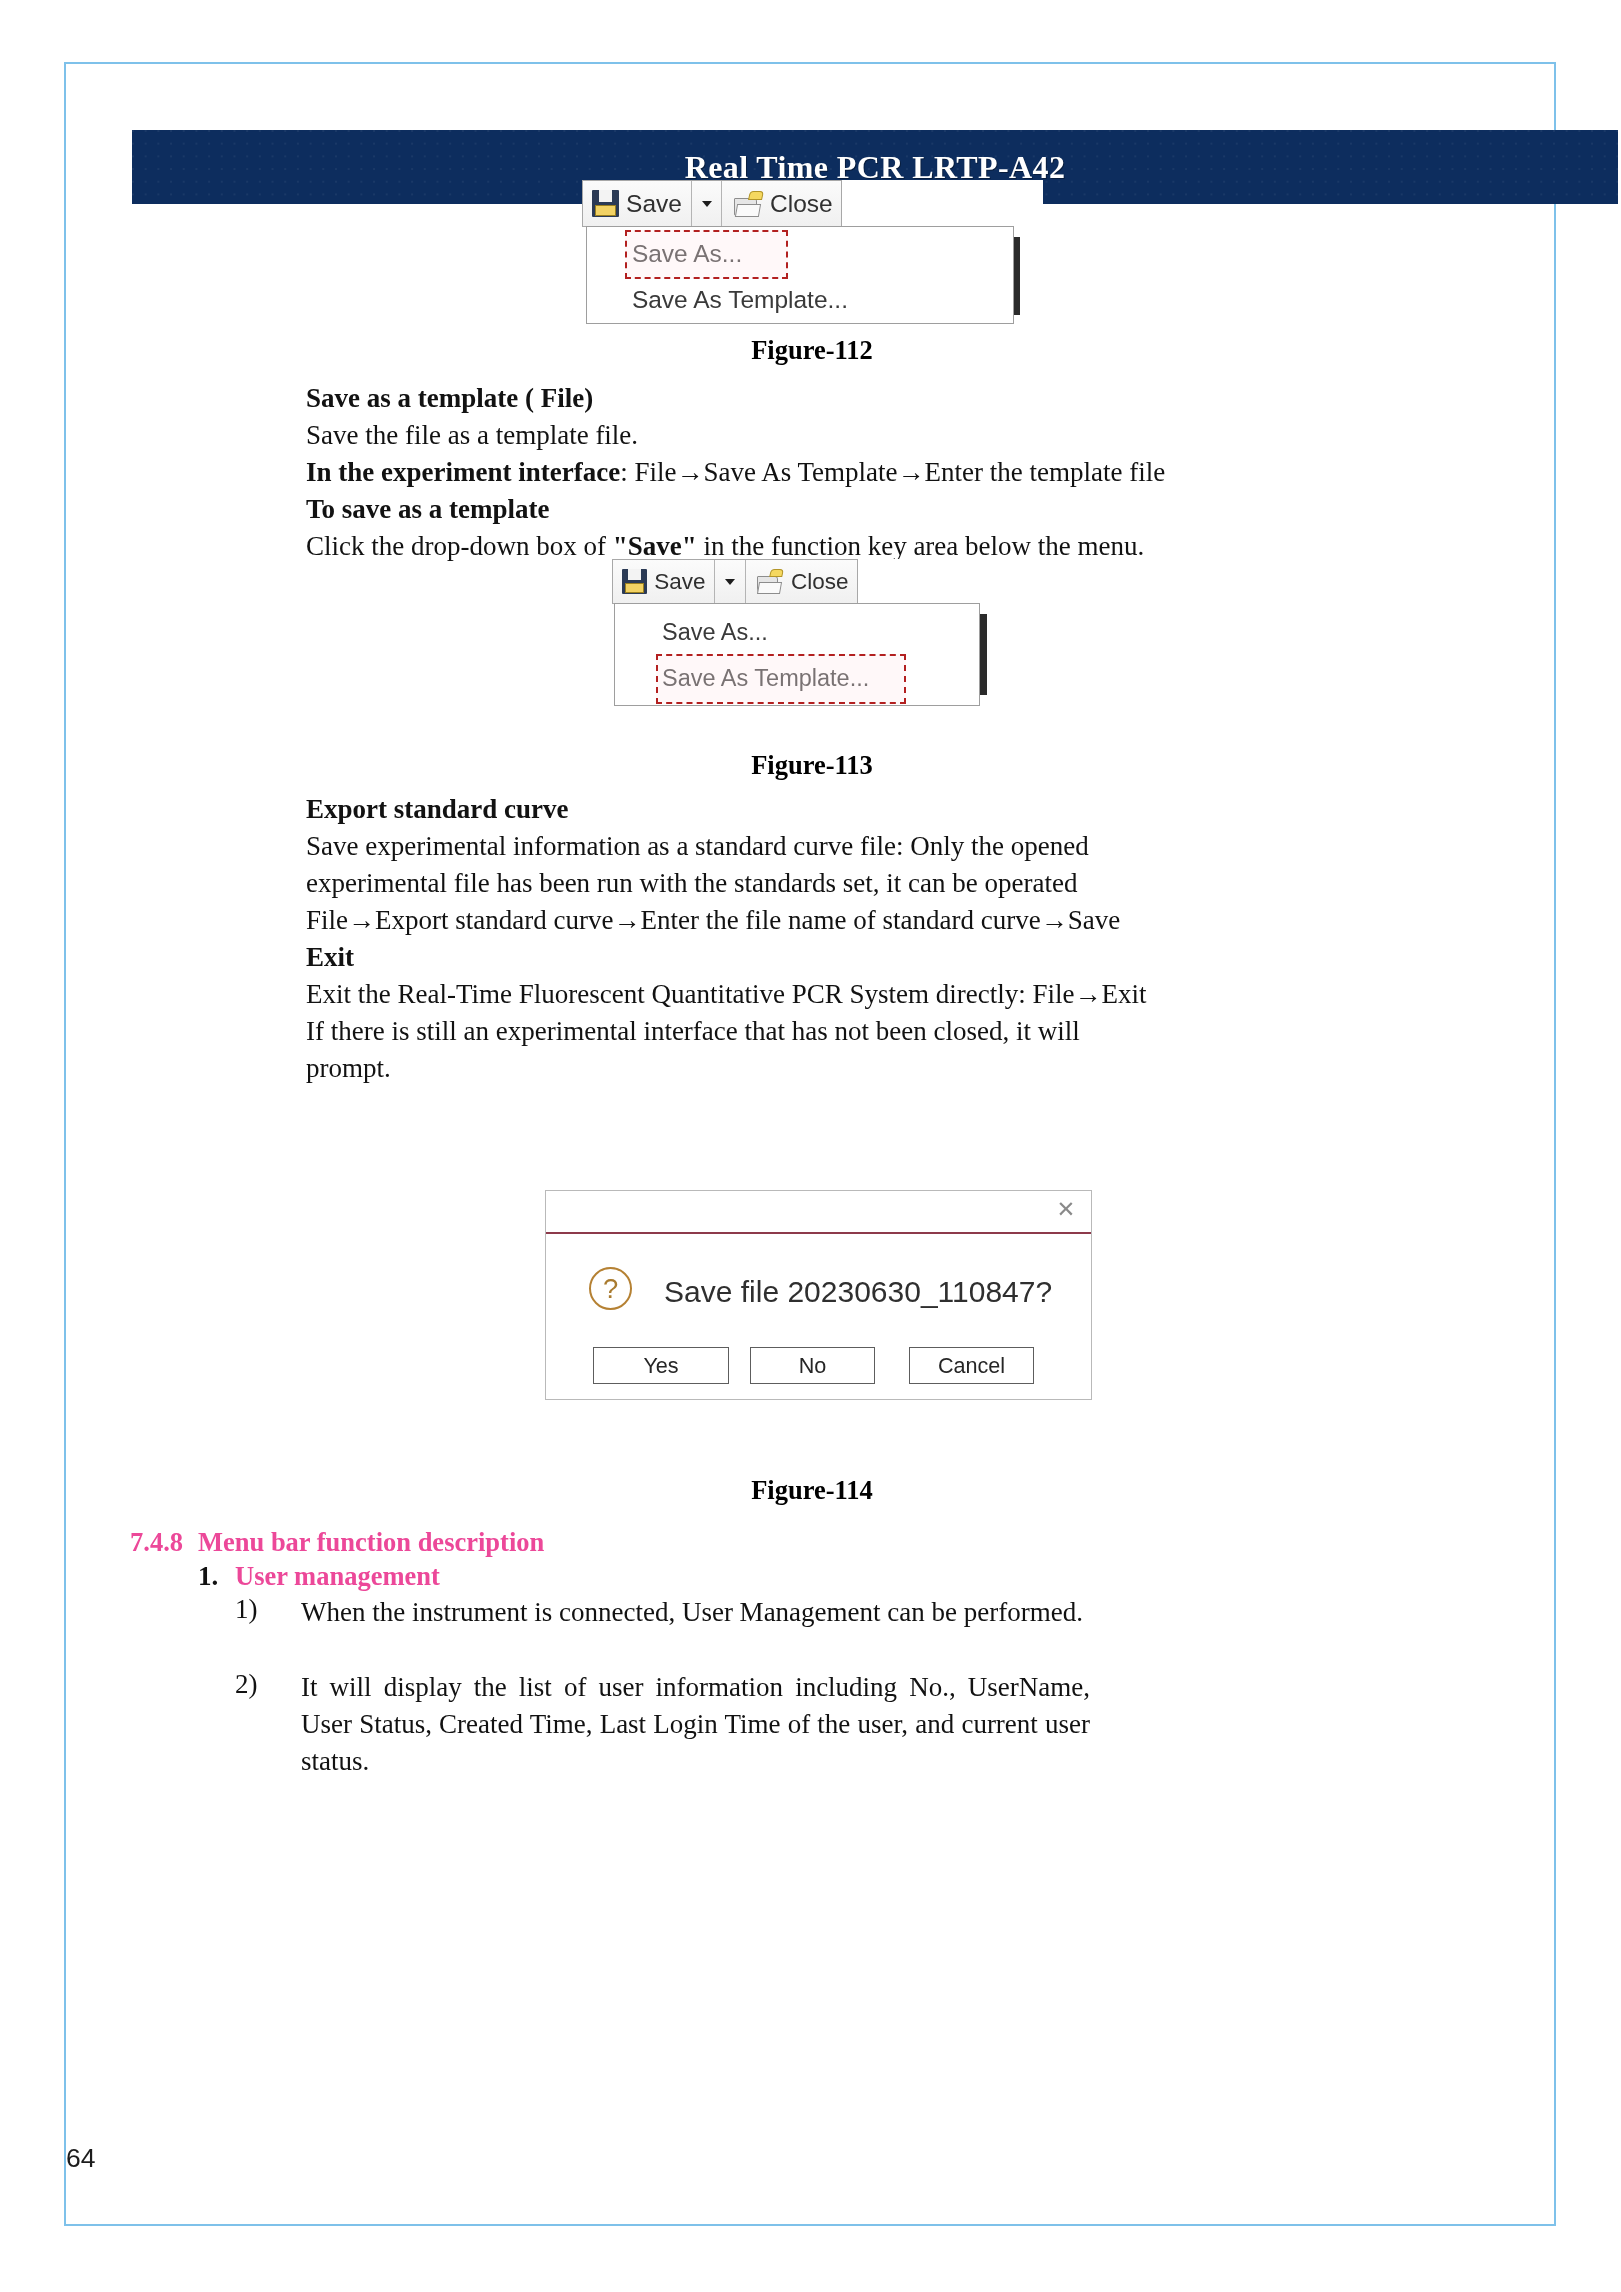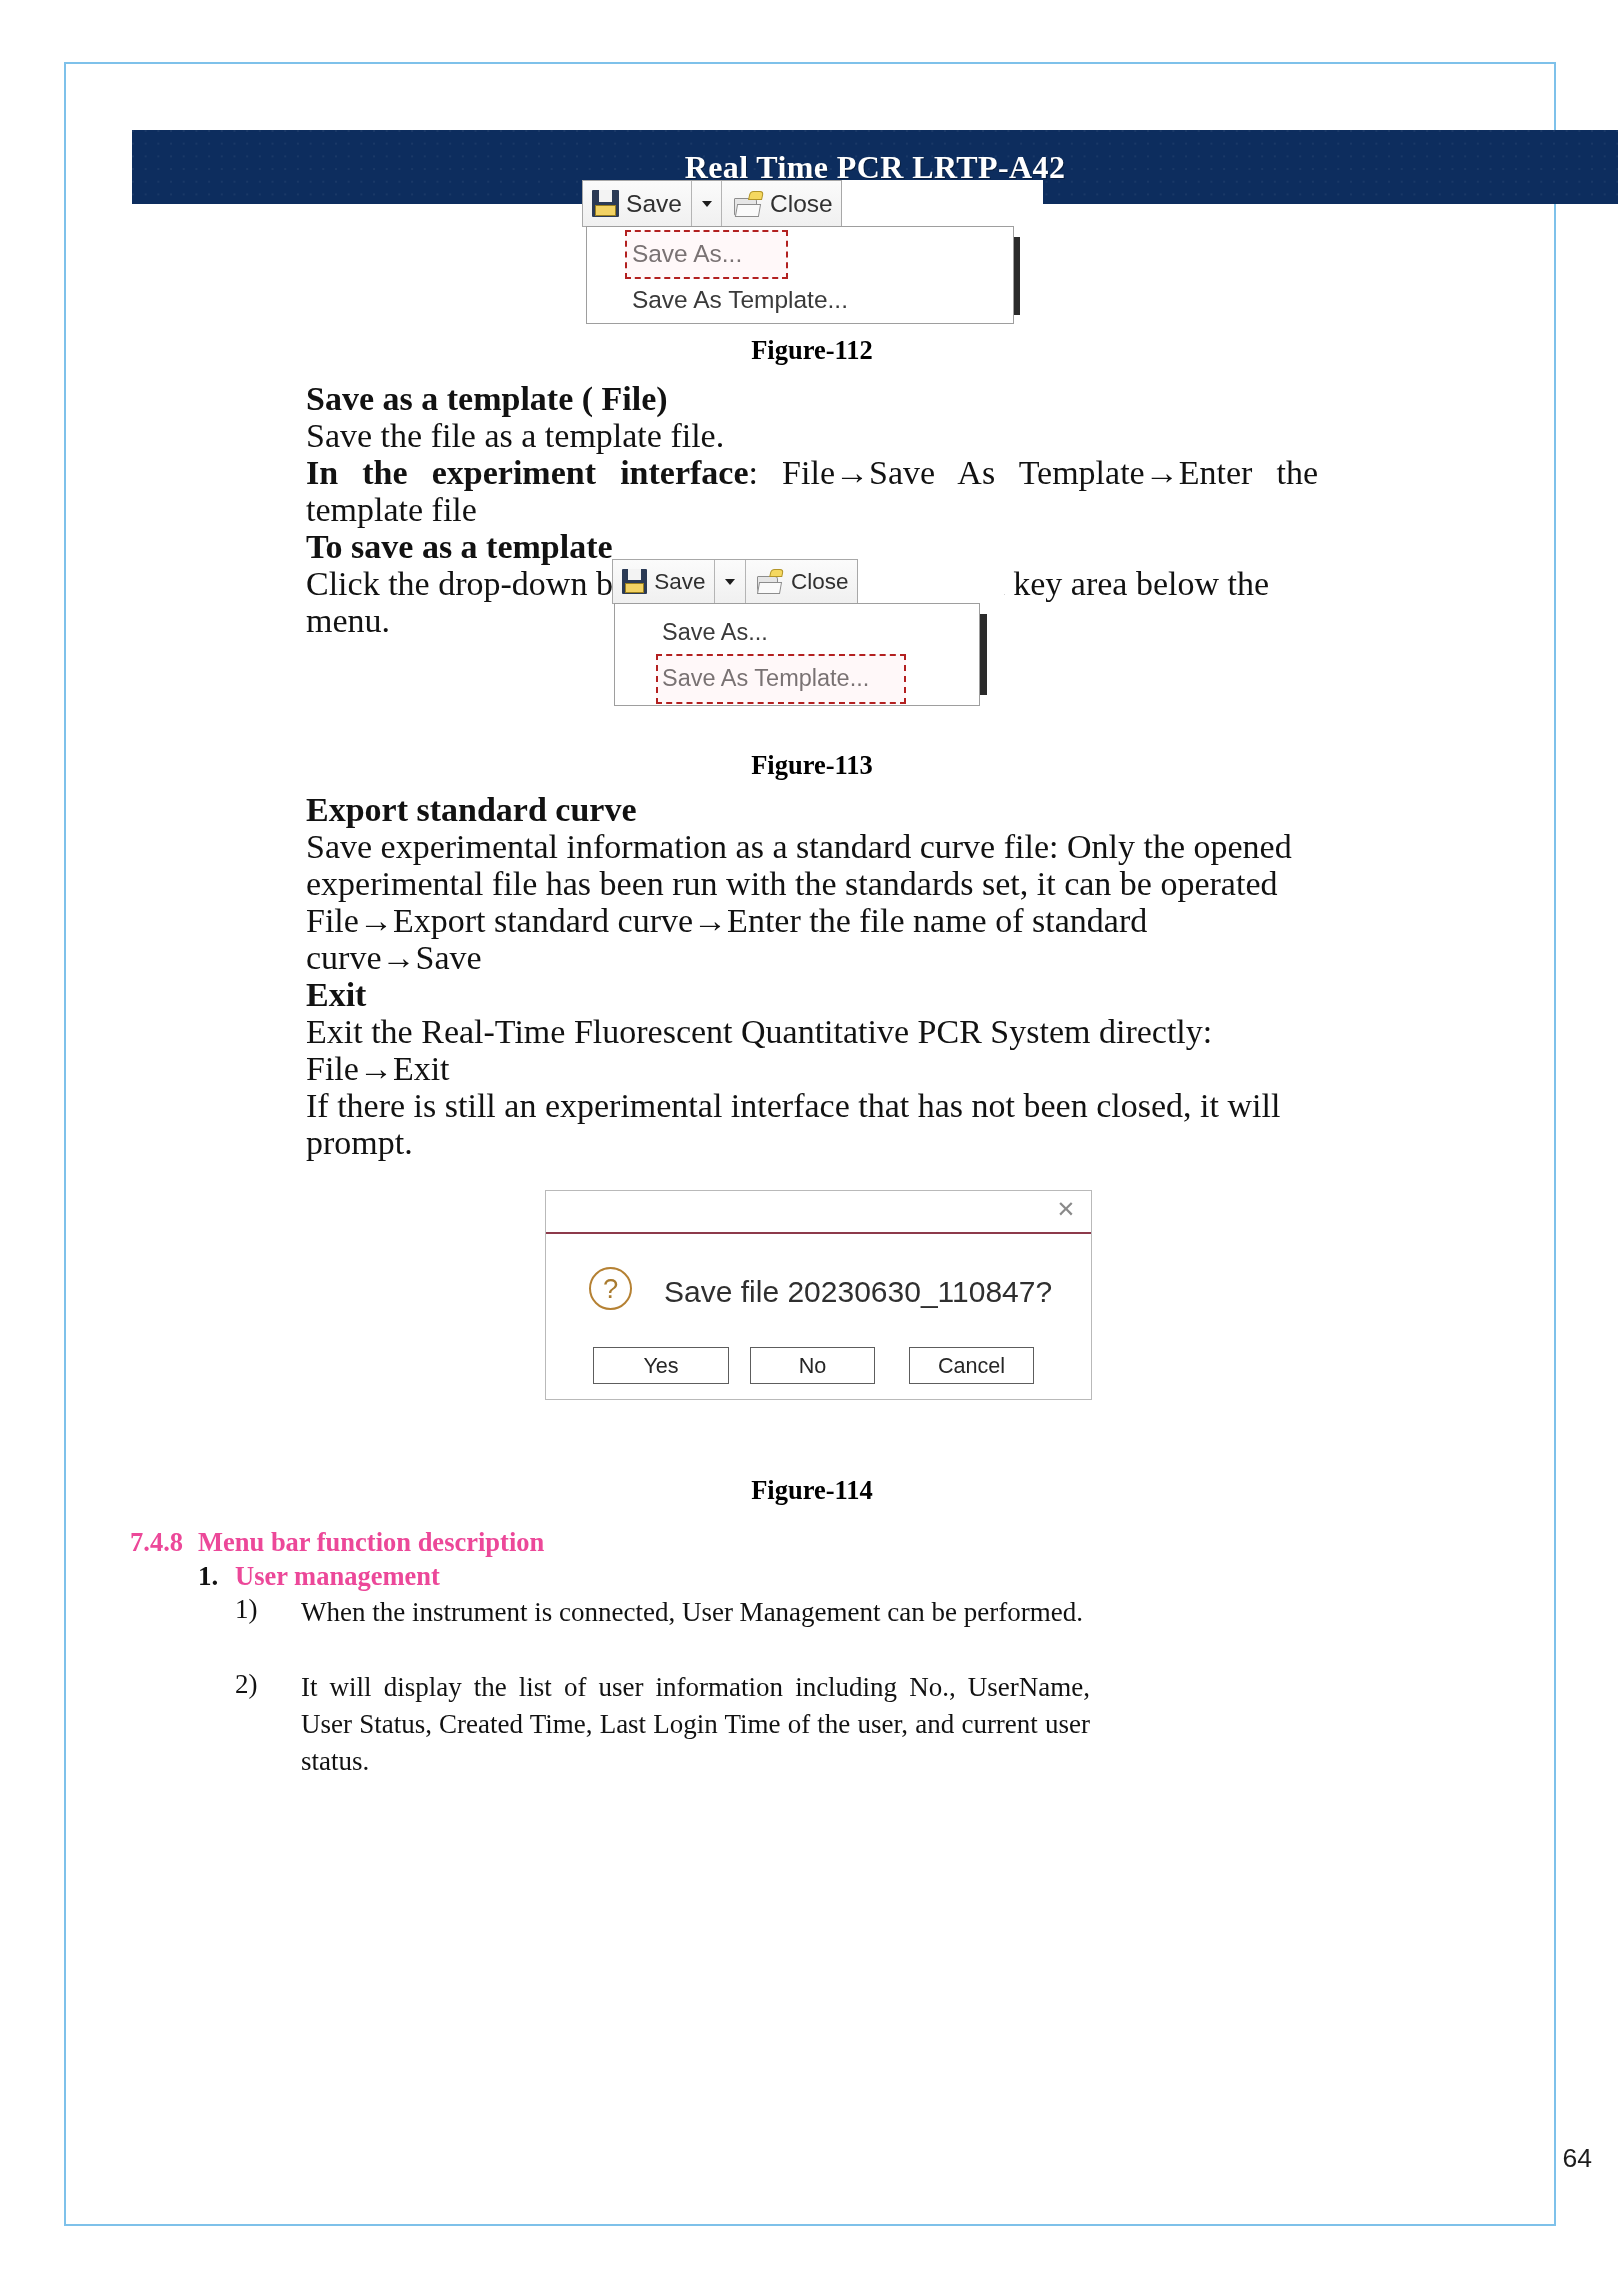--- a/index.html
+++ b/index.html
@@ -56,21 +56,21 @@
   .content {
     position: absolute;
     left: 0;
     top: 0;
     width: 1492px;
   }
 
   .para {
     position: absolute;
     font-family: "Liberation Serif", serif;
-    font-size: 34px;
+    font-size: 27px;
     line-height: 37px;
     color: #121212;
     text-align: justify;
     text-justify: inter-word;
   }
   .para b { font-weight: bold; }
   .para .lastline { text-align: left; }
 
   .caption {
     position: absolute;
@@ -303,25 +303,24 @@
     text-align: justify;
     text-justify: inter-word;
   }
 
   
   #page-number {
     position: absolute;
     left: 0;
     top: 2079px;
     width: 1492px;
-    text-align: right;
+    text-align: left;
     font-family: "Liberation Sans", sans-serif;
     font-size: 26.5px;
     color: #1c1c1c;
-    margin-left: 34px;
   }
 </style>
 </head>
 <body>
 
 <div id="page-frame" style="border-color: rgb(126, 193, 234);">
 
   <div id="header-banner" style="background-color: rgb(13, 45, 94);">
     <span class="title">Real Time PCR LRTP-A42</span>
   </div>

